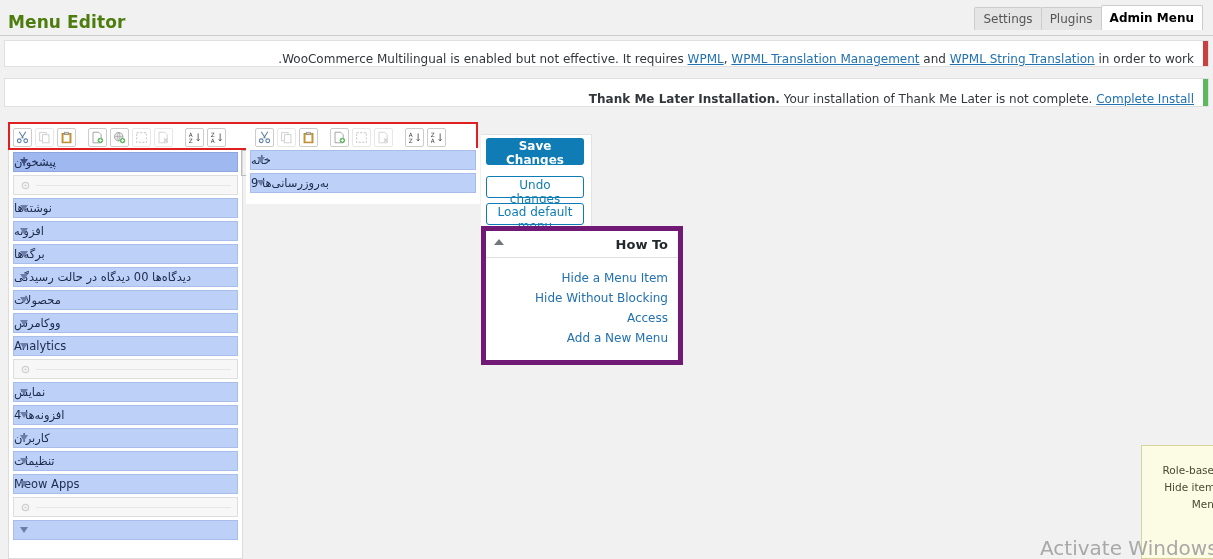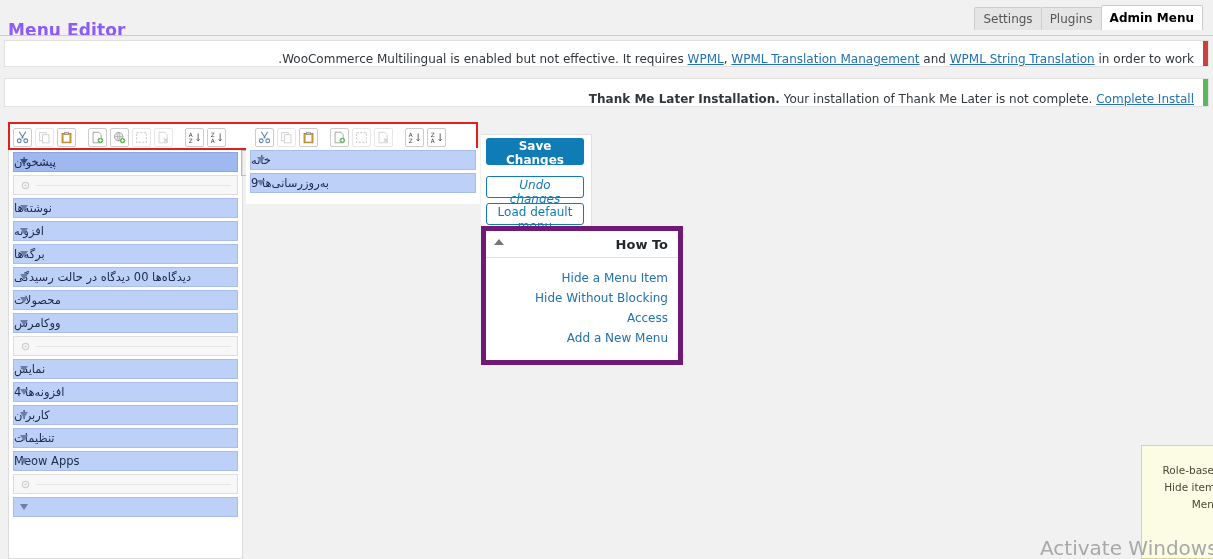--- a/index.html
+++ b/index.html
@@ -9,22 +9,22 @@
     font-family:"DejaVu Sans","Liberation Sans",sans-serif;
     font-size:12px;color:#23282d;
   }
 
   
   .topbar{
     position:absolute;left:0;top:0;width:1213px;height:36px;
     background:#f1f1f1;
   }
   .page-title{
-    position:absolute;left:8px;top:20px;
-    font-size:17px;font-weight:bold;color:#8b5cf6;letter-spacing:.1px;
+    position:absolute;left:8px;top:12px;
+    font-size:17px;font-weight:bold;color:#4d7c0f;letter-spacing:.1px;
   }
   .tabs{position:absolute;right:10px;top:5px;display:flex;align-items:flex-end;}
   .tab{
     height:22px;line-height:22px;padding:0 8px;margin-left:-1px;
     border:1px solid #ccc;border-bottom:none;background:#e5e5e5;
     color:#555;font-size:12px;cursor:pointer;
     border-radius:2px 2px 0 0;
   }
   .tab.active{background:#fff;color:#000;font-weight:bold;border-color:#ccc;height:24px;line-height:24px;}
   .topbar-rule{
@@ -74,21 +74,21 @@
   .btn-primary{
     position:absolute;left:5px;top:3px;width:98px;height:27px;
     background:#0f7cb5;color:#fff;border:none;border-radius:3px;
     font-family:inherit;font-size:12px;font-weight:bold;cursor:pointer;
   }
   .btn-sec{
     position:absolute;left:5px;width:98px;height:22px;
     background:#fff;color:#0f7cb5;border:1px solid #0f7cb5;border-radius:3px;
     font-family:inherit;font-size:12px;cursor:pointer;
   }
-  .btn-undo{top:41px;font-style:italic;}
+  .btn-undo{top:41px;}
   .btn-load{top:68px;}
 
   
   .howto{
     position:absolute;left:481px;top:226px;width:192px;
     background:#fff;border:5px solid #701a75;
   }
   .howto-head{
     height:26px;border-bottom:1px solid #e0e0e0;position:relative;
     display:flex;align-items:center;justify-content:flex-end;padding-right:10px;
@@ -361,20 +361,24 @@
       <span class="label">دیدگاه‌ها 00 دیدگاه در حالت رسیدگی</span>
     </div>
   <div class="mi">
       <div class="caret"></div>
       <span class="label">محصولات</span>
     </div>
   <div class="mi">
       <div class="caret"></div>
       <span class="label">ووکامرس</span>
     </div>
+  <div class="mi">
+      <div class="caret"></div>
+      <span class="label">Analytics</span>
+    </div>
   <div class="sepitem">
       <svg class="dot" viewBox="0 0 10 10">
         <circle cx="5" cy="5" r="3.5" fill="none" stroke="#888" stroke-width="1.4"></circle>
         <circle cx="5" cy="5" r="1.2" fill="#888"></circle>
       </svg>
       <div class="line"></div>
     </div>
   <div class="mi">
       <div class="caret"></div>
       <span class="label">نمایش</span>

